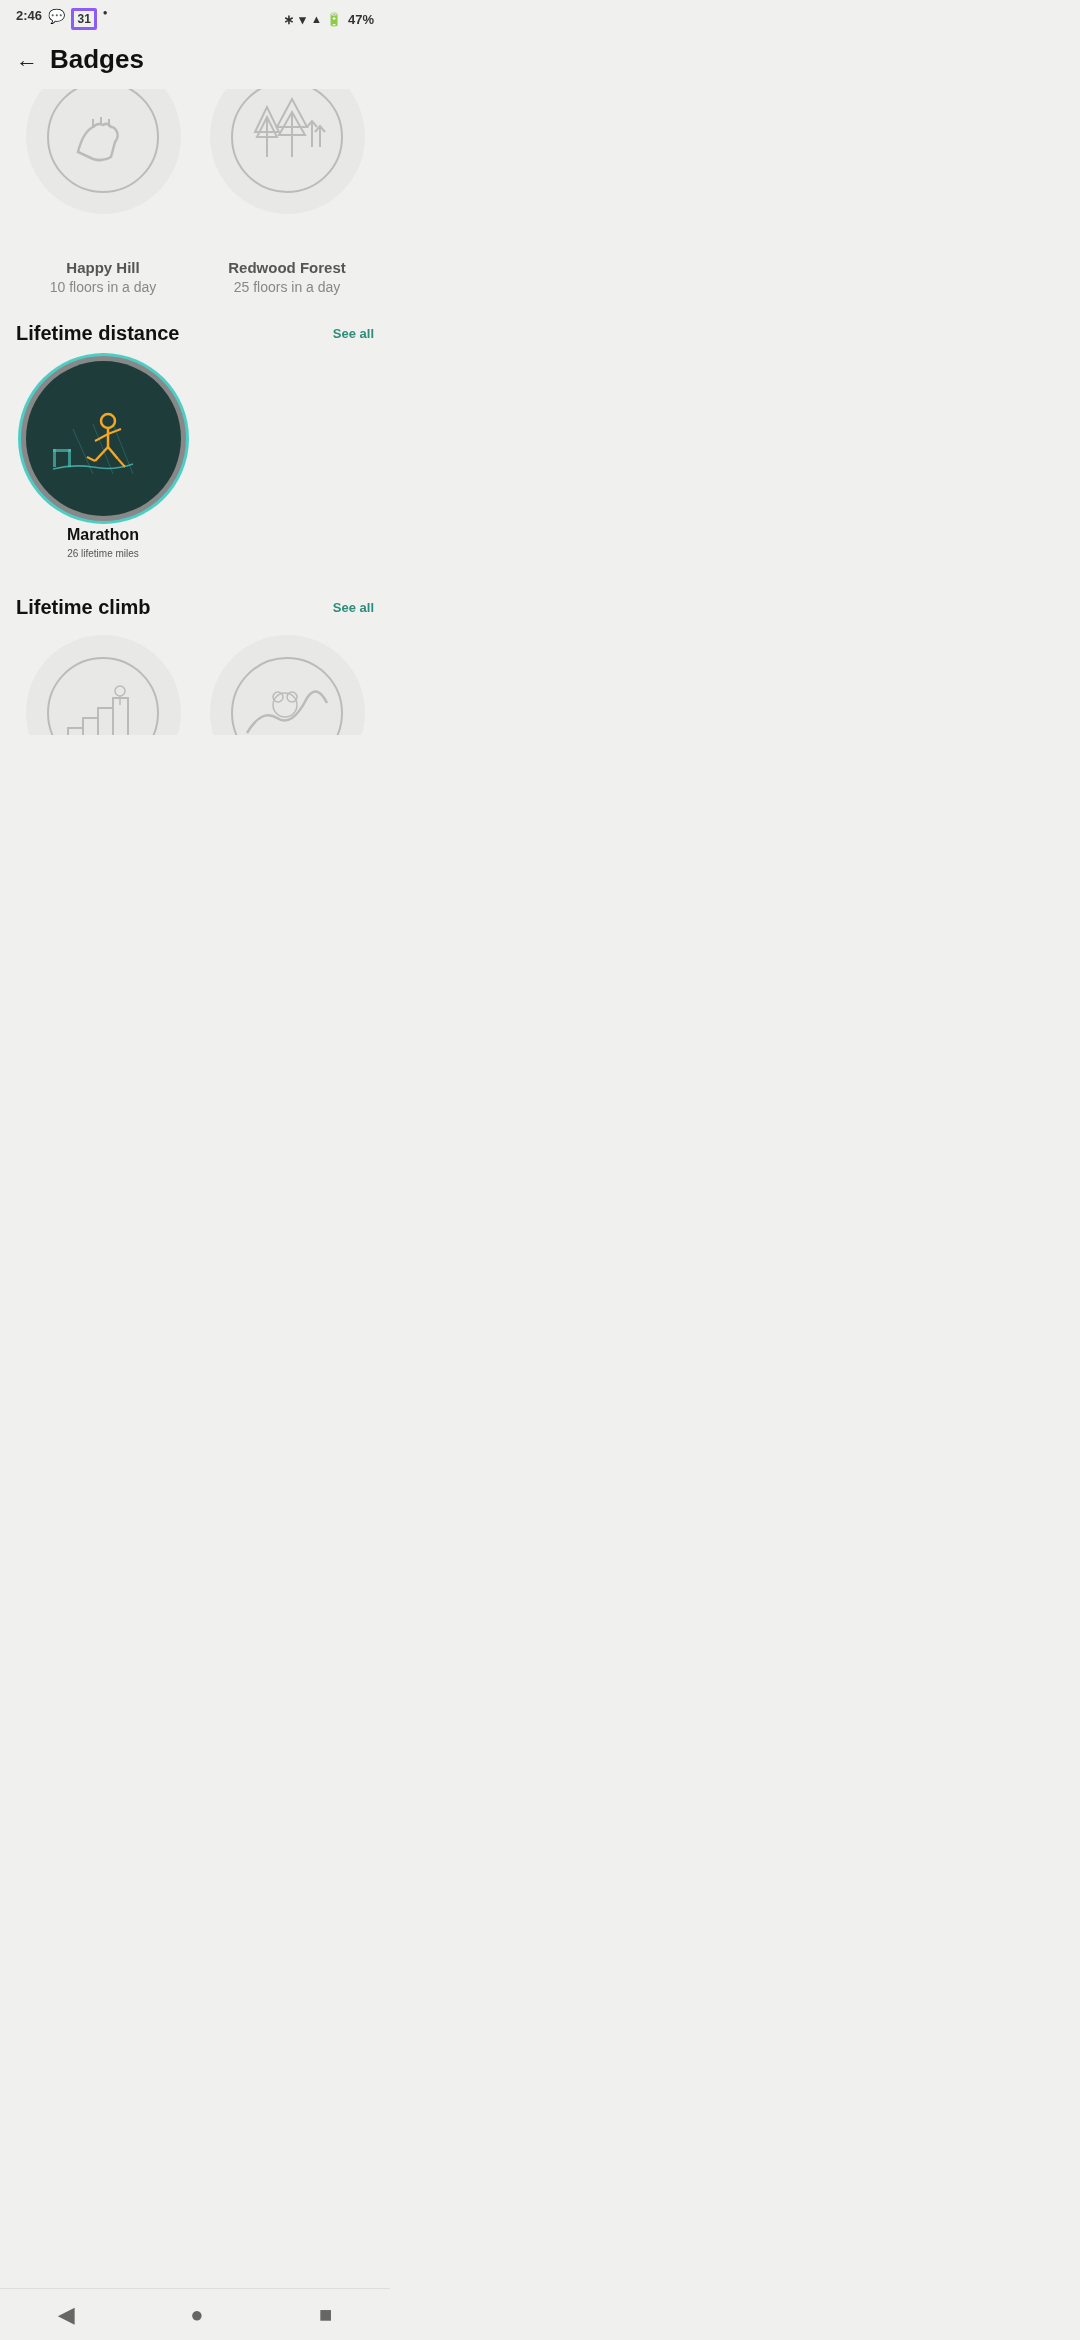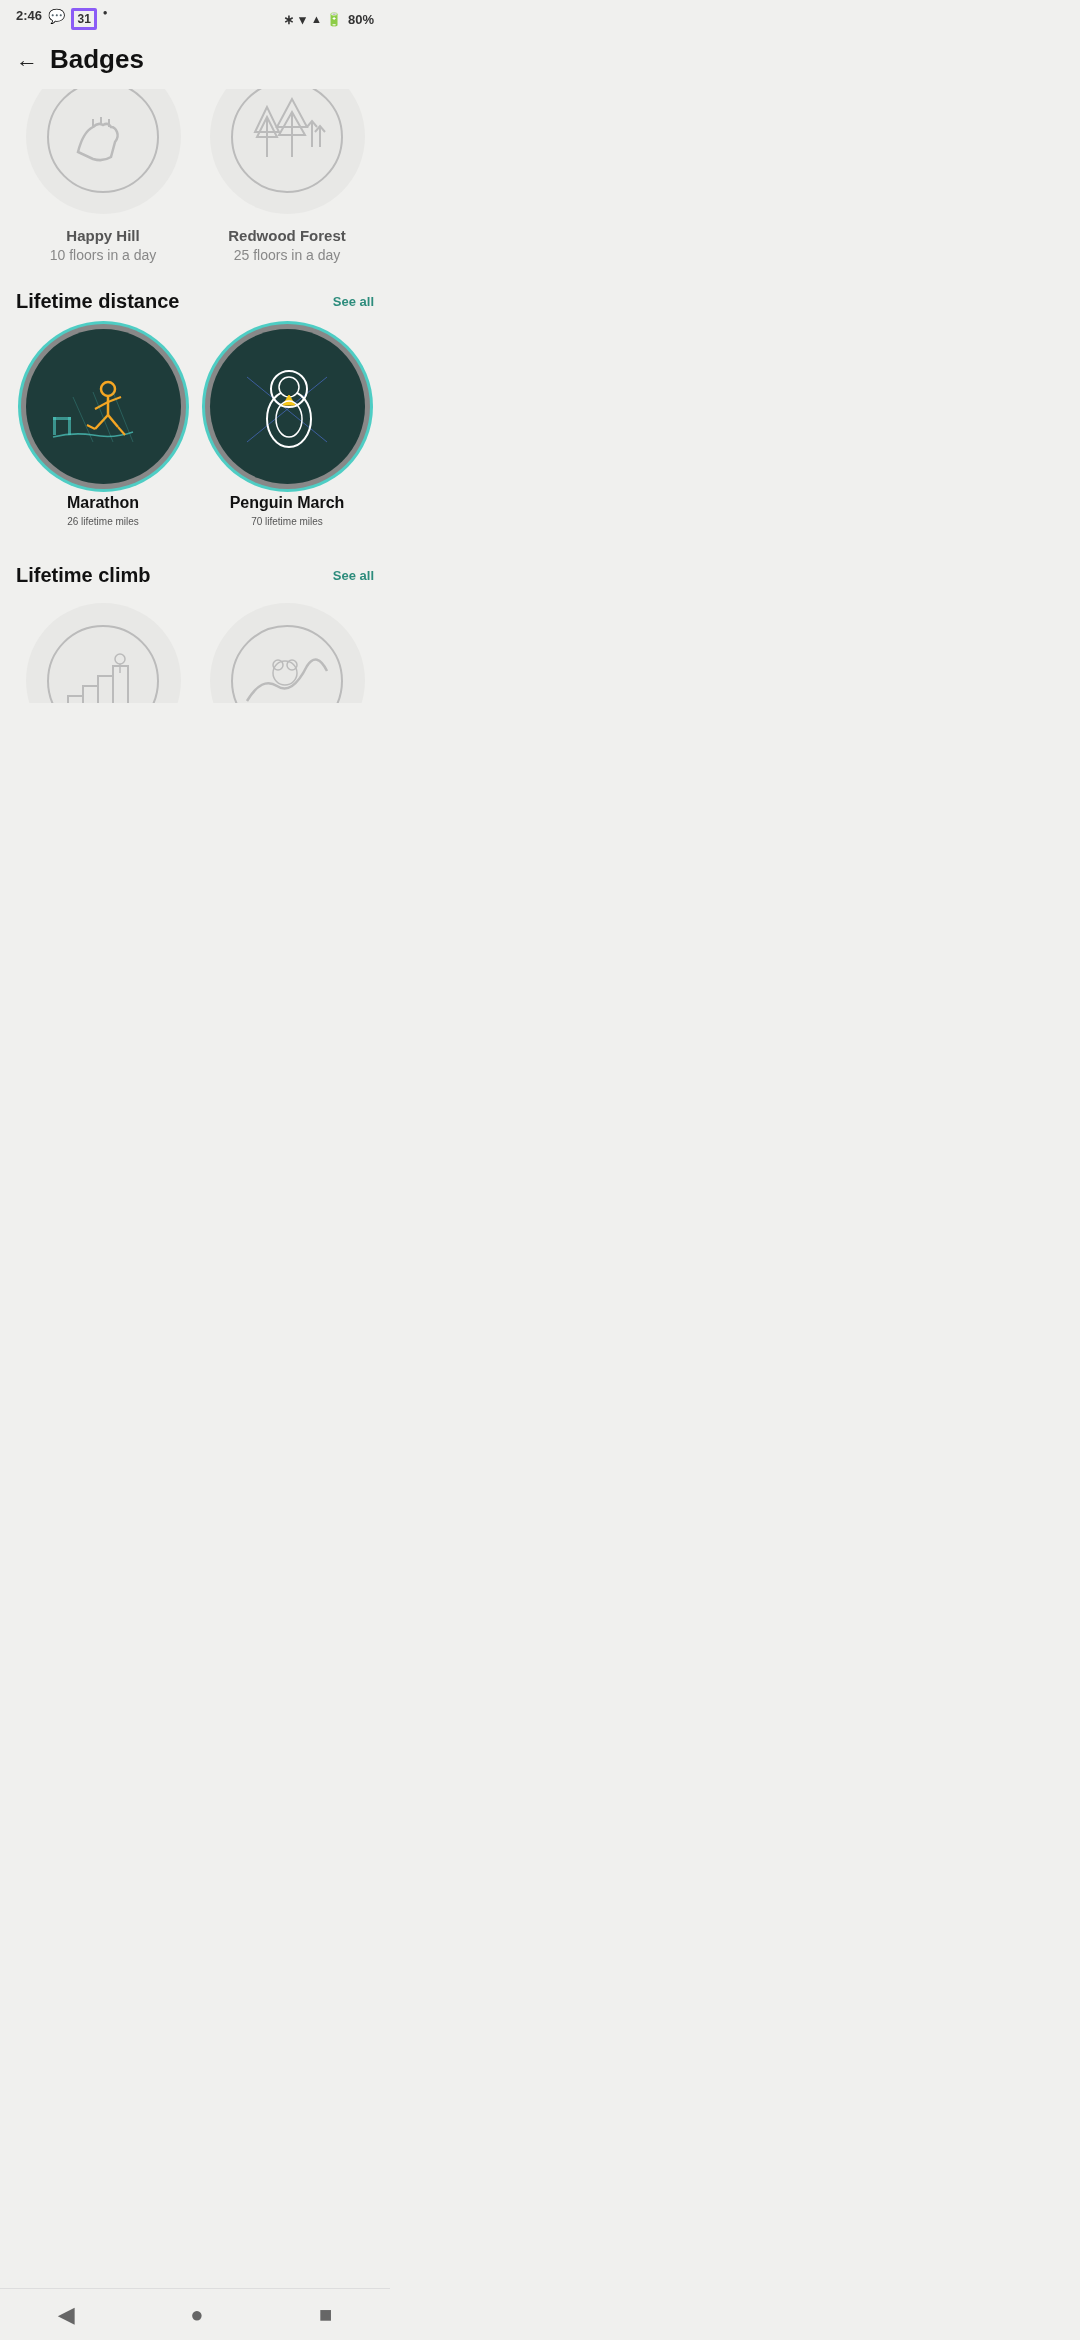--- a/index.html
+++ b/index.html
@@ -73,20 +73,21 @@
       overflow: hidden;
       position: relative;
       box-shadow: 0 0 0 5px #888, 0 0 0 8px #4ecdc4;
     }
 
     .badge-name {
       font-size: 15px;
       font-weight: 600;
       color: #555;
       margin-bottom: 2px;
+      margin-top: 32px;
     }
     .badge-name-active {
       font-size: 16px;
       font-weight: 700;
       color: #111;
       margin-bottom: 3px;
     }
     .badge-desc {
       font-size: 14px;
       color: #888;
@@ -202,21 +203,21 @@
       <span>2:46</span>
       <span style="font-size:14px;">💬</span>
       <span style="font-size:12px; border:3px solid #8b5cf6; padding:1px 3px; border-radius:2px;">31</span>
       <span style="font-size:8px;">●</span>
     </div>
     <div class="status-right">
       <span>∗</span>
       <span>▾</span>
       <span style="font-size:11px;">▲</span>
       <span>🔋</span>
-      <span>80%</span>
+      <span>47%</span>
     </div>
   </div>
 
   <div class="header">
     <span class="back-btn">←</span>
     <span class="header-title">Badges</span>
   </div>
 
   <div class="top-badge-row">
 
@@ -295,41 +296,20 @@
 
           <line x1="30" y1="50" x2="50" y2="95" stroke="#4ecdc4" stroke-width="0.8" opacity="0.3"></line>
           <line x1="50" y1="45" x2="70" y2="95" stroke="#4ecdc4" stroke-width="0.8" opacity="0.3"></line>
           <line x1="70" y1="45" x2="90" y2="95" stroke="#4ecdc4" stroke-width="0.8" opacity="0.3"></line>
         </svg>
       </div>
       <div class="badge-name-active">Marathon</div>
       <div class="badge-desc-active">26 lifetime miles</div>
     </div>
 
-    <div class="badge-item">
-      <div class="badge-circle-active">
-        <svg width="120" height="120" viewBox="0 0 120 120">
-
-          <line x1="20" y1="30" x2="100" y2="95" stroke="#5b7fff" stroke-width="1" opacity="0.5"></line>
-          <line x1="100" y1="30" x2="20" y2="95" stroke="#5b7fff" stroke-width="1" opacity="0.5"></line>
-
-          <ellipse cx="62" cy="72" rx="22" ry="28" fill="none" stroke="#fff" stroke-width="2"></ellipse>
-
-          <circle cx="62" cy="42" r="18" fill="none" stroke="#fff" stroke-width="2"></circle>
-
-          <circle cx="62" cy="40" r="10" fill="#1e3c3a" stroke="#fff" stroke-width="1.5"></circle>
-
-          <polygon points="62,48 56,58 68,58" fill="#f5c518" stroke="#f5c518" stroke-width="1"></polygon>
-
-          <ellipse cx="62" cy="72" rx="13" ry="18" fill="none" stroke="#fff" stroke-width="1.5"></ellipse>
-        </svg>
-      </div>
-      <div class="badge-name-active">Penguin March</div>
-      <div class="badge-desc-active">70 lifetime miles</div>
-    </div>
 
   </div>
 
   <div class="section-header" style="margin-top: 10px;">
     <span class="section-title">Lifetime climb</span>
     <span class="see-all">See all</span>
   </div>
 
   <div class="partial-badge-row">
     <div class="partial-badge-item">

